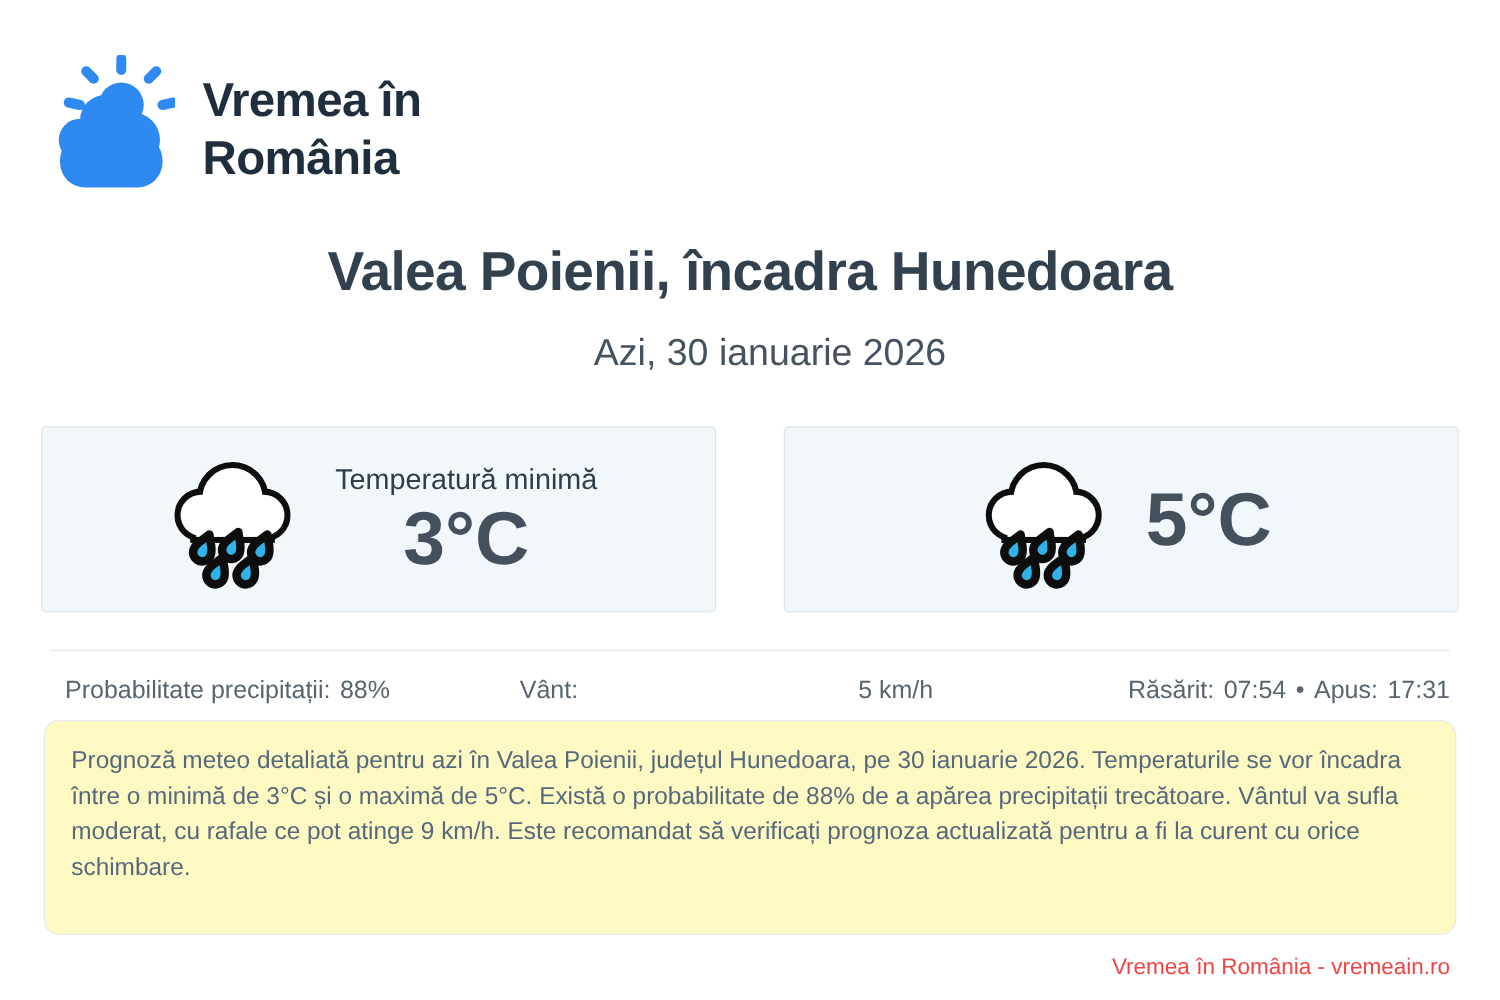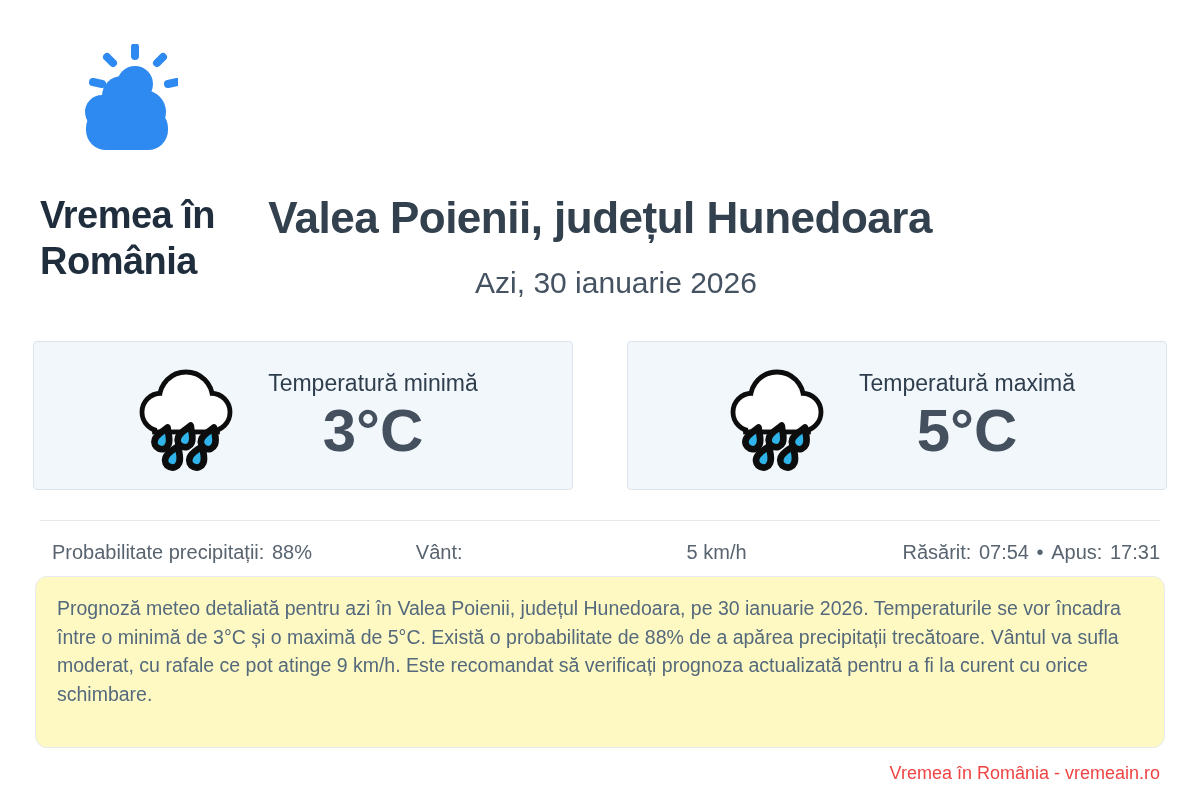--- a/index.html
+++ b/index.html
@@ -1,21 +1,21 @@
 <!DOCTYPE html>
 <html><head>
 <meta charset="utf-8">
 <style>
   * { margin:0; padding:0; box-sizing:border-box; }
   html,body { background:#ffffff; }
   body { font-family:"Liberation Sans","DejaVu Sans",sans-serif; }
   .page { position:relative; width:1200px; height:800px; background:#ffffff; overflow:hidden; }
 
   
-  .brand { position:absolute; left:40px; top:44px; display:flex; align-items:center; gap:22px;flex-direction:column; }
+  .brand { position:absolute; left:40px; top:44px; display:flex; align-items:flex-start; gap:22px; }
   .brand svg { display:block; }
   .brand-text { margin-top:14px; font-size:38px; font-weight:800; line-height:1.22; color:#1f2d3d; letter-spacing:-0.5px; }
   .brand-text span { display:block; }
 
   
   .title { position:absolute; top:193px; left:0; width:100%; text-align:center;
            font-size:44px; font-weight:700; color:#33404e; letter-spacing:-0.5px; }
   .date  { position:absolute; top:266px; left:16px; width:100%; text-align:center;
            font-size:30px; font-weight:400; color:#445261; }
 
@@ -66,21 +66,21 @@
         <circle cx="66" cy="68" r="22"></circle>
         <rect x="8" y="64" width="82" height="42" rx="20"></rect>
       </g>
     </svg>
     <div class="brand-text">
       <span>Vremea în</span>
       <span>România</span>
     </div>
   </header>
 
-  <h1 class="title">Valea Poienii, județul Hunedoara</h1>
+  <h1 class="title">Valea Poienii, încadra Hunedoara</h1>
   <div class="date">Azi, 30 ianuarie 2026</div>
 
   <div class="cards">
 
     <section class="card">
       <svg width="116" height="116" viewBox="0 0 120 120" aria-hidden="true">
         <g stroke="#0d0d0d" stroke-width="10" fill="#ffffff">
           <circle cx="34" cy="56" r="17"></circle>
           <circle cx="60" cy="42" r="25"></circle>
           <circle cx="86" cy="56" r="17"></circle>
@@ -142,21 +142,20 @@
             </g>
           <g transform="translate(47,103) rotate(22)">
               <path d="M0,-13 C3,-7 7.5,-3 7.5,3 A7.5,7.5 0 1,1 -7.5,3 C-7.5,-3 -3,-7 0,-13 Z"></path>
             </g>
           <g transform="translate(72,103) rotate(22)">
               <path d="M0,-13 C3,-7 7.5,-3 7.5,3 A7.5,7.5 0 1,1 -7.5,3 C-7.5,-3 -3,-7 0,-13 Z"></path>
             </g>
         </g>
       </svg>
       <div class="card-text">
-        <div class="card-label">Temperatură maximă</div>
         <div class="card-value">5°C</div>
       </div>
     </section>
 
   </div>
 
   <hr class="divider">
 
   <div class="stats">
     <div class="stat stat-left">

